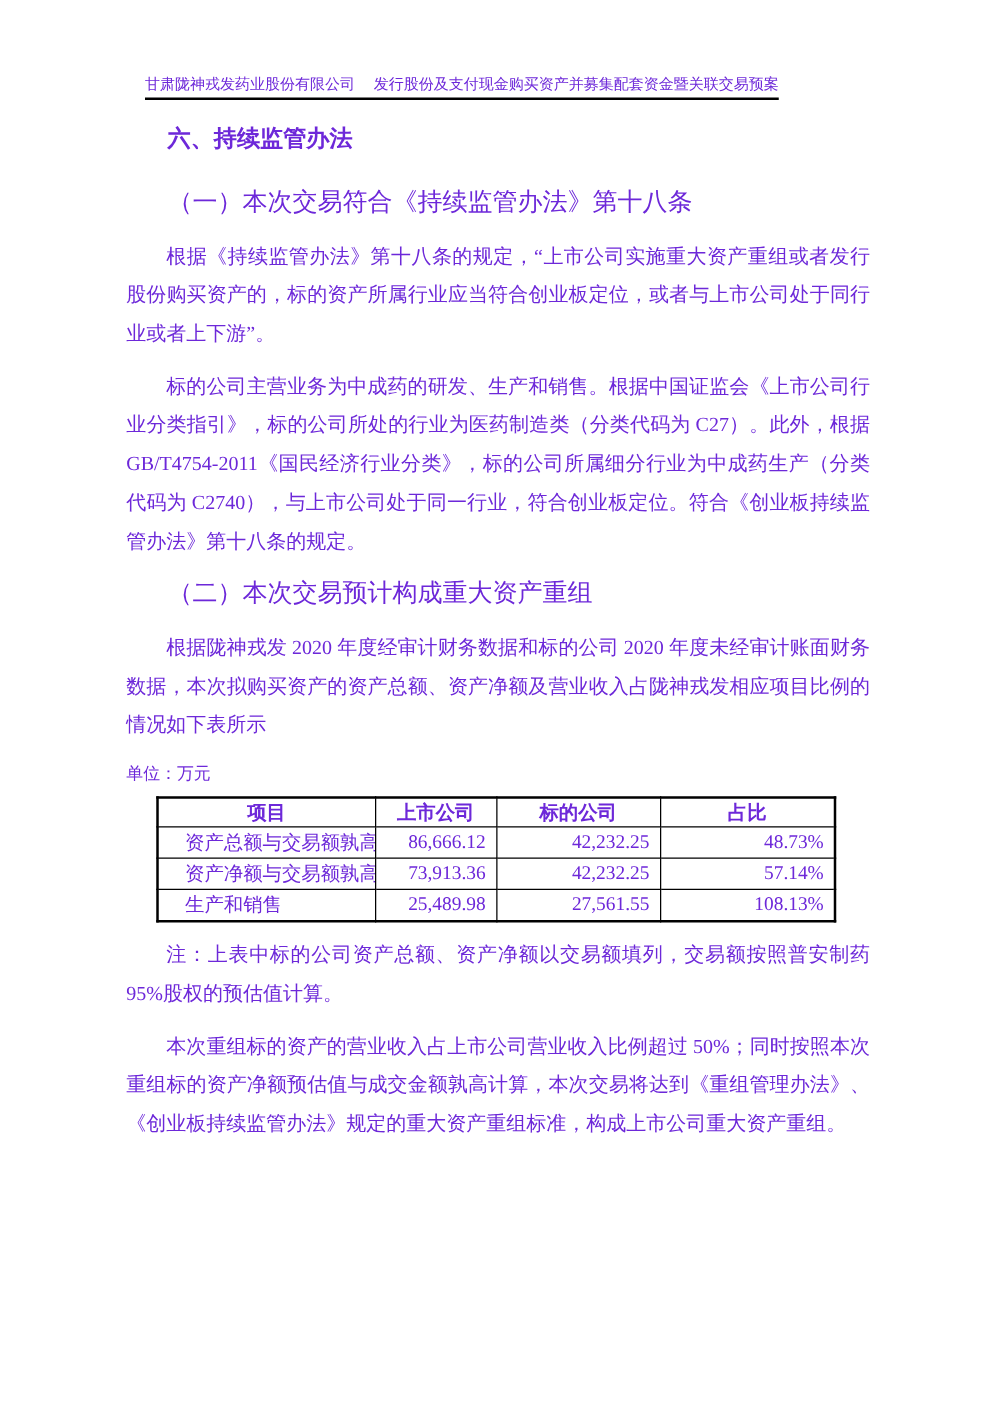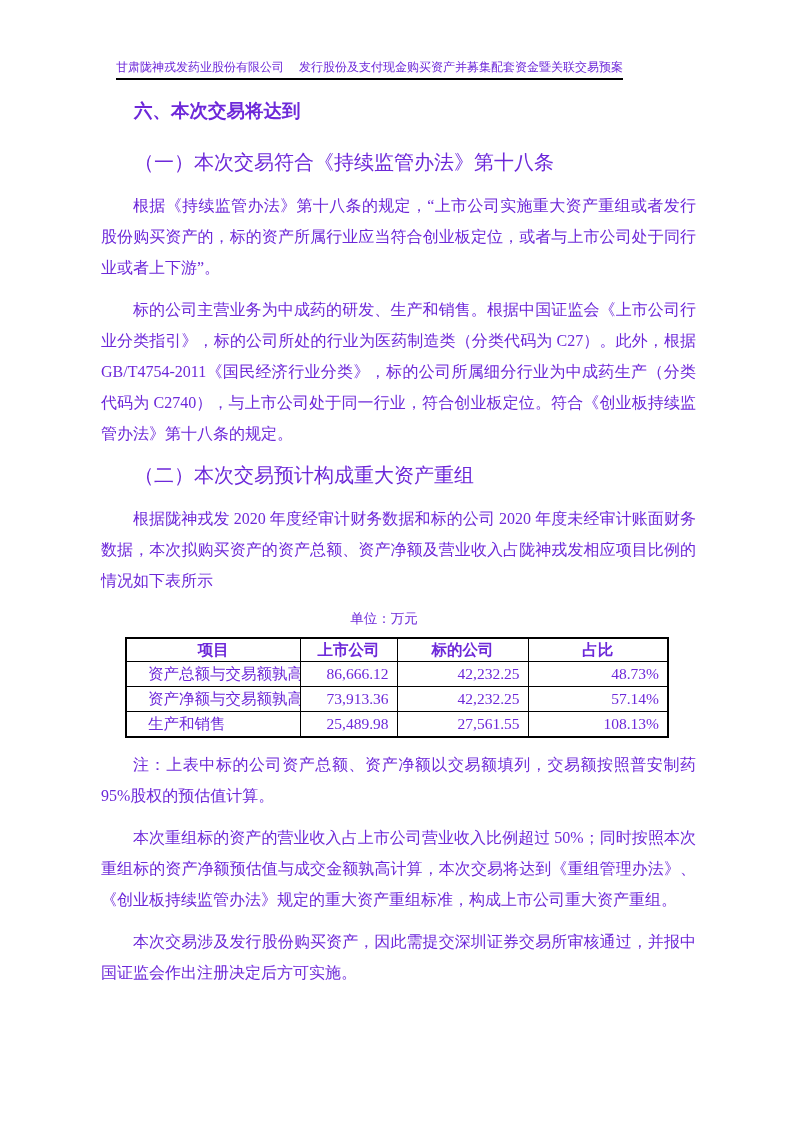--- a/index.html
+++ b/index.html
@@ -47,21 +47,21 @@
     font-size:16px;
     line-height:31px;
     text-align:justify;
     text-indent:32px;
   }
   .content p.tight { margin-top:11px; }
   .unit {
     margin-top:13px;
     font-size:13.5px;
     line-height:19px;
-    text-align:center;
+    text-align:left;
     padding-right:29px;
   }
   table.fin-table {
     border-collapse:collapse;
     table-layout:fixed;
     width:542px;
     margin:9px 0 0 24px;
     border:2px solid #000;
   }
   .fin-table th, .fin-table td {
@@ -84,21 +84,21 @@
 <body>
 
 <div class="page">
 
   <div class="doc-header">
     <span>甘肃陇神戎发药业股份有限公司　 发行股份及支付现金购买资产并募集配套资金暨关联交易预案</span>
   </div>
 
   <div class="content">
 
-    <h1 class="title">六、本次交易将达到</h1>
+    <h1 class="title">六、持续监管办法</h1>
 
     <h2 class="sub">（一）本次交易符合《持续监管办法》第十八条</h2>
 
     <p>根据《持续监管办法》第十八条的规定，“上市公司实施重大资产重组或者发行股份购买资产的，标的资产所属行业应当符合创业板定位，或者与上市公司处于同行业或者上下游”。</p>
 
     <p class="tight">标的公司主营业务为中成药的研发、生产和销售。根据中国证监会《上市公司行业分类指引》，标的公司所处的行业为医药制造类（分类代码为 C27）。此外，根据 GB/T4754-2011《国民经济行业分类》，标的公司所属细分行业为中成药生产（分类代码为 C2740），与上市公司处于同一行业，符合创业板定位。符合《创业板持续监管办法》第十八条的规定。</p>
 
     <h2 class="sub second">（二）本次交易预计构成重大资产重组</h2>
 
     <p>根据陇神戎发 2020 年度经审计财务数据和标的公司 2020 年度未经审计账面财务数据，本次拟购买资产的资产总额、资产净额及营业收入占陇神戎发相应项目比例的情况如下表所示</p>
@@ -139,16 +139,15 @@
           <td class="num">27,561.55</td>
           <td class="num">108.13%</td>
         </tr>
       </tbody>
     </table>
 
     <p class="tight">注：上表中标的公司资产总额、资产净额以交易额填列，交易额按照普安制药 95%股权的预估值计算。</p>
 
     <p class="tight">本次重组标的资产的营业收入占上市公司营业收入比例超过 50%；同时按照本次重组标的资产净额预估值与成交金额孰高计算，本次交易将达到《重组管理办法》、《创业板持续监管办法》规定的重大资产重组标准，构成上市公司重大资产重组。</p>
 
-    <p class="tight">本次交易涉及发行股份购买资产，因此需提交深圳证券交易所审核通过，并报中国证监会作出注册决定后方可实施。</p>
 
   </div>
 </div>
 
 </body></html>

